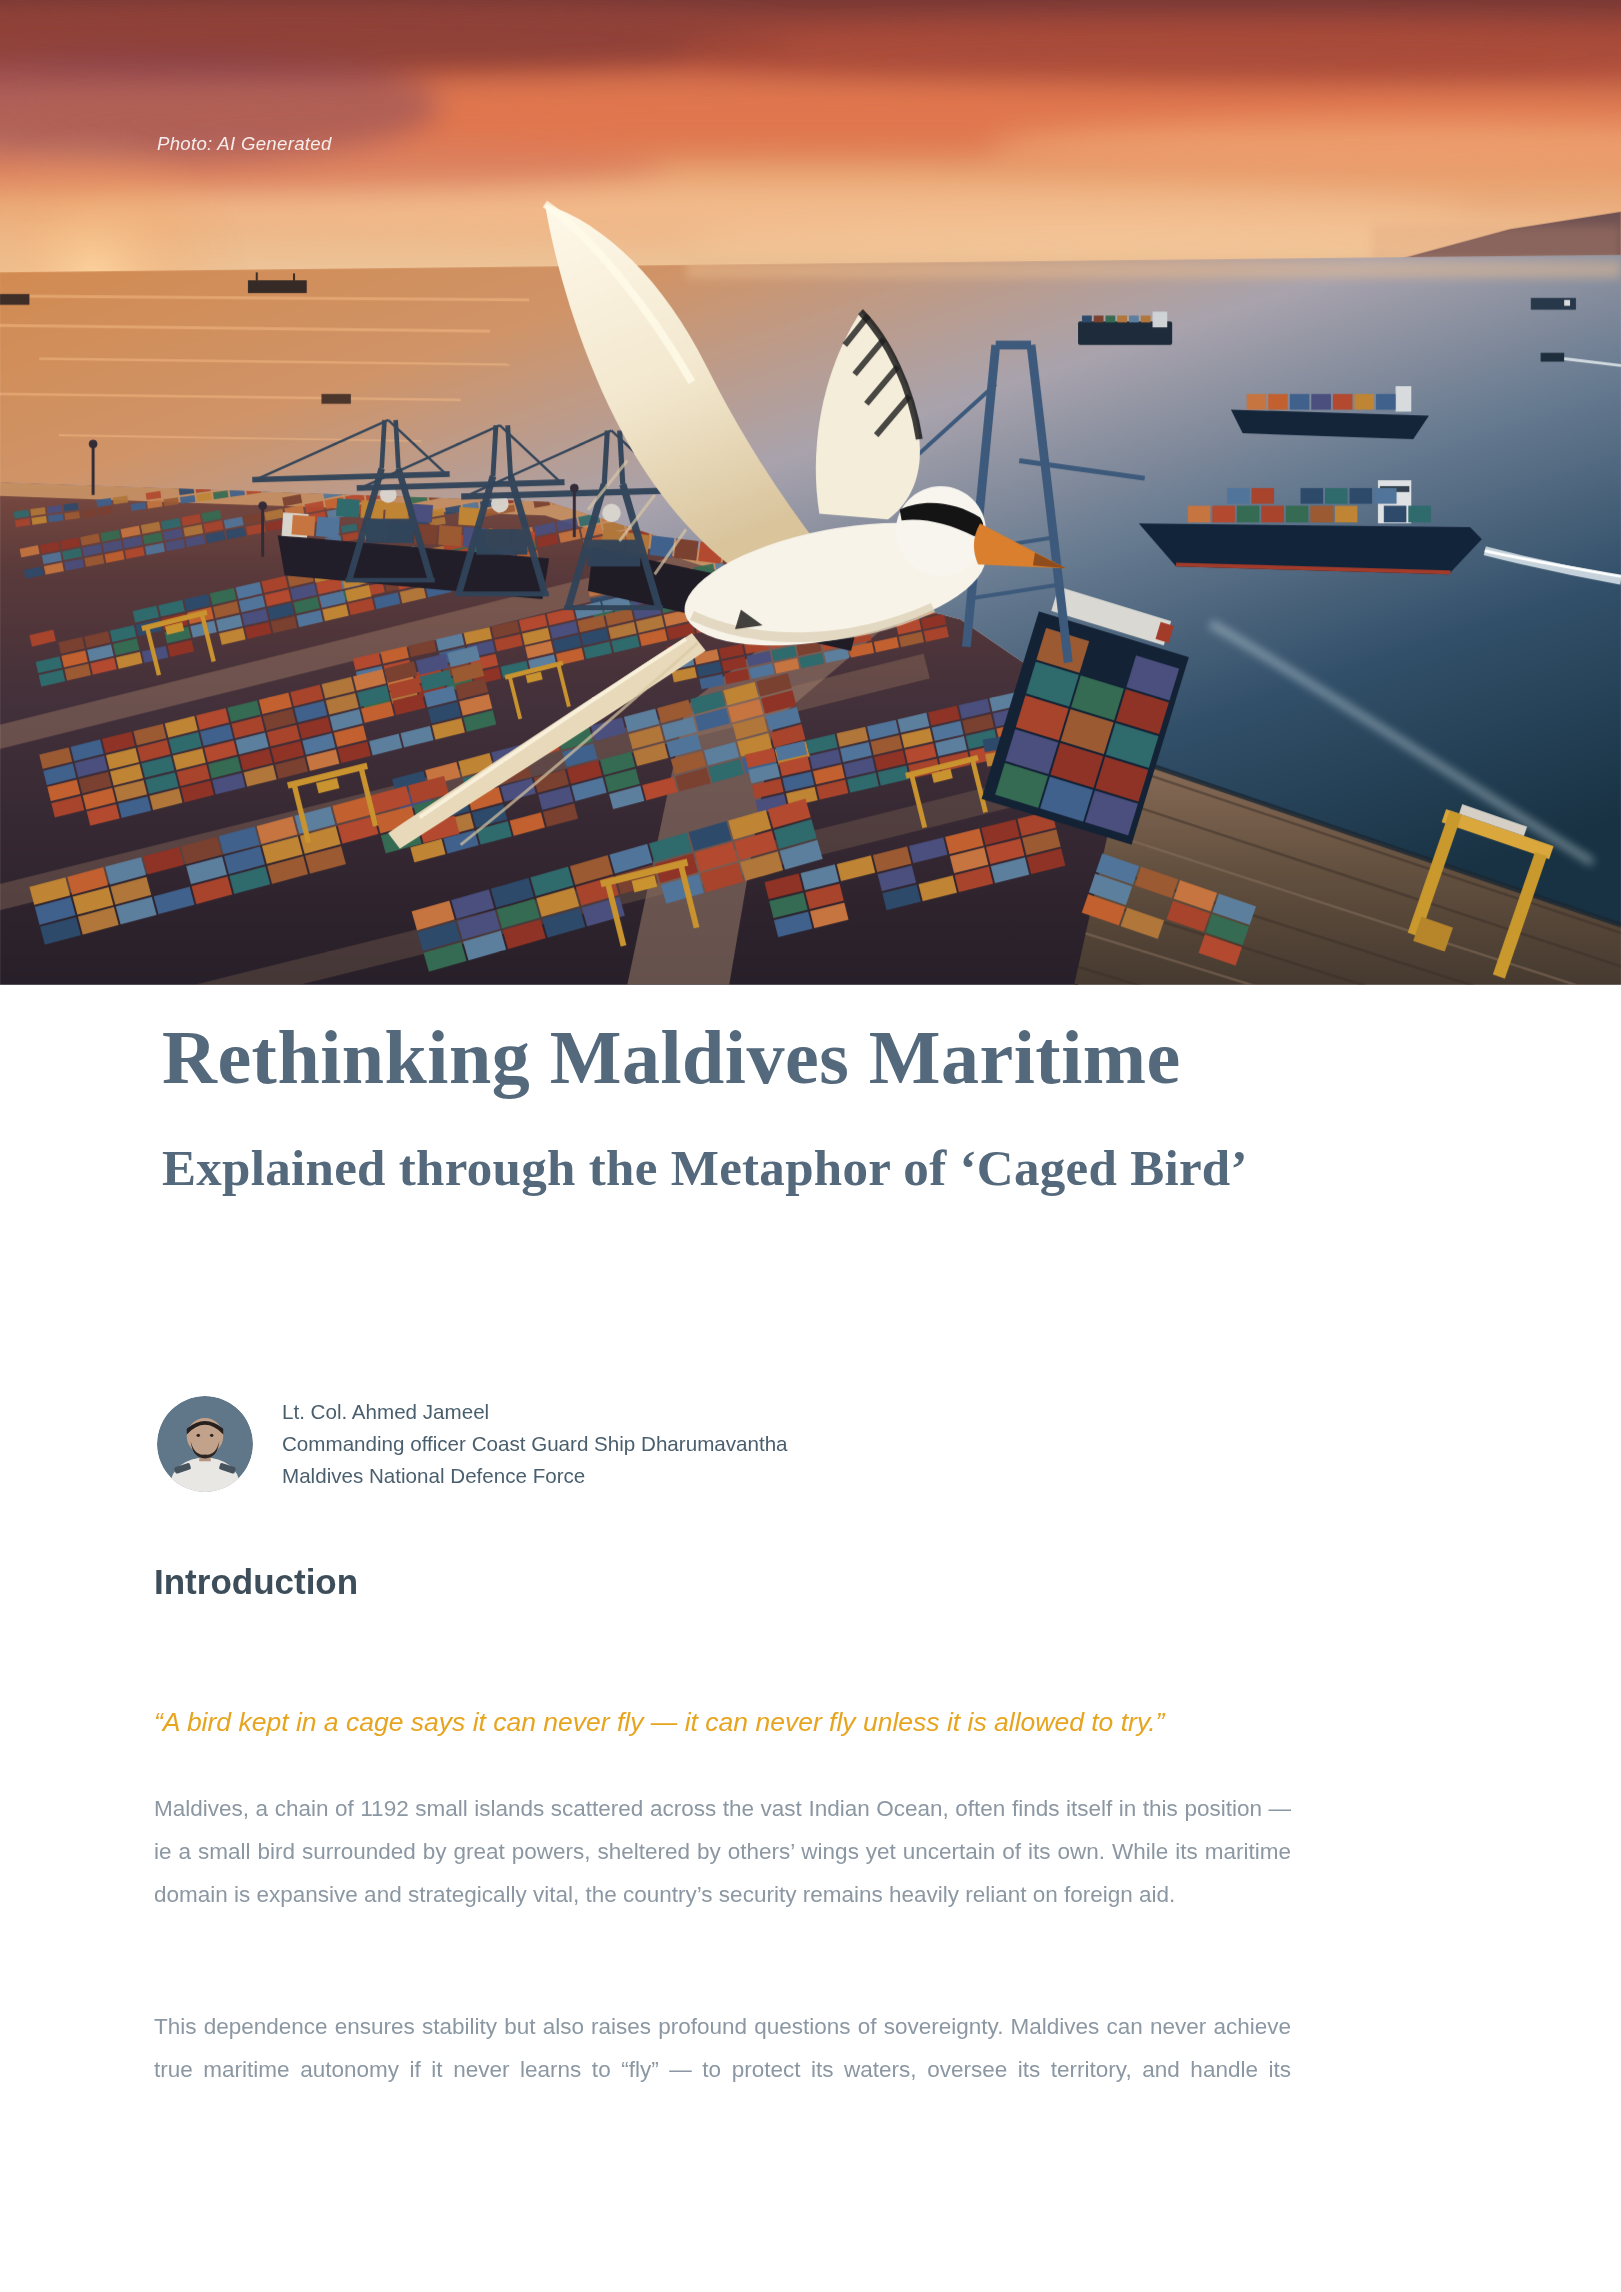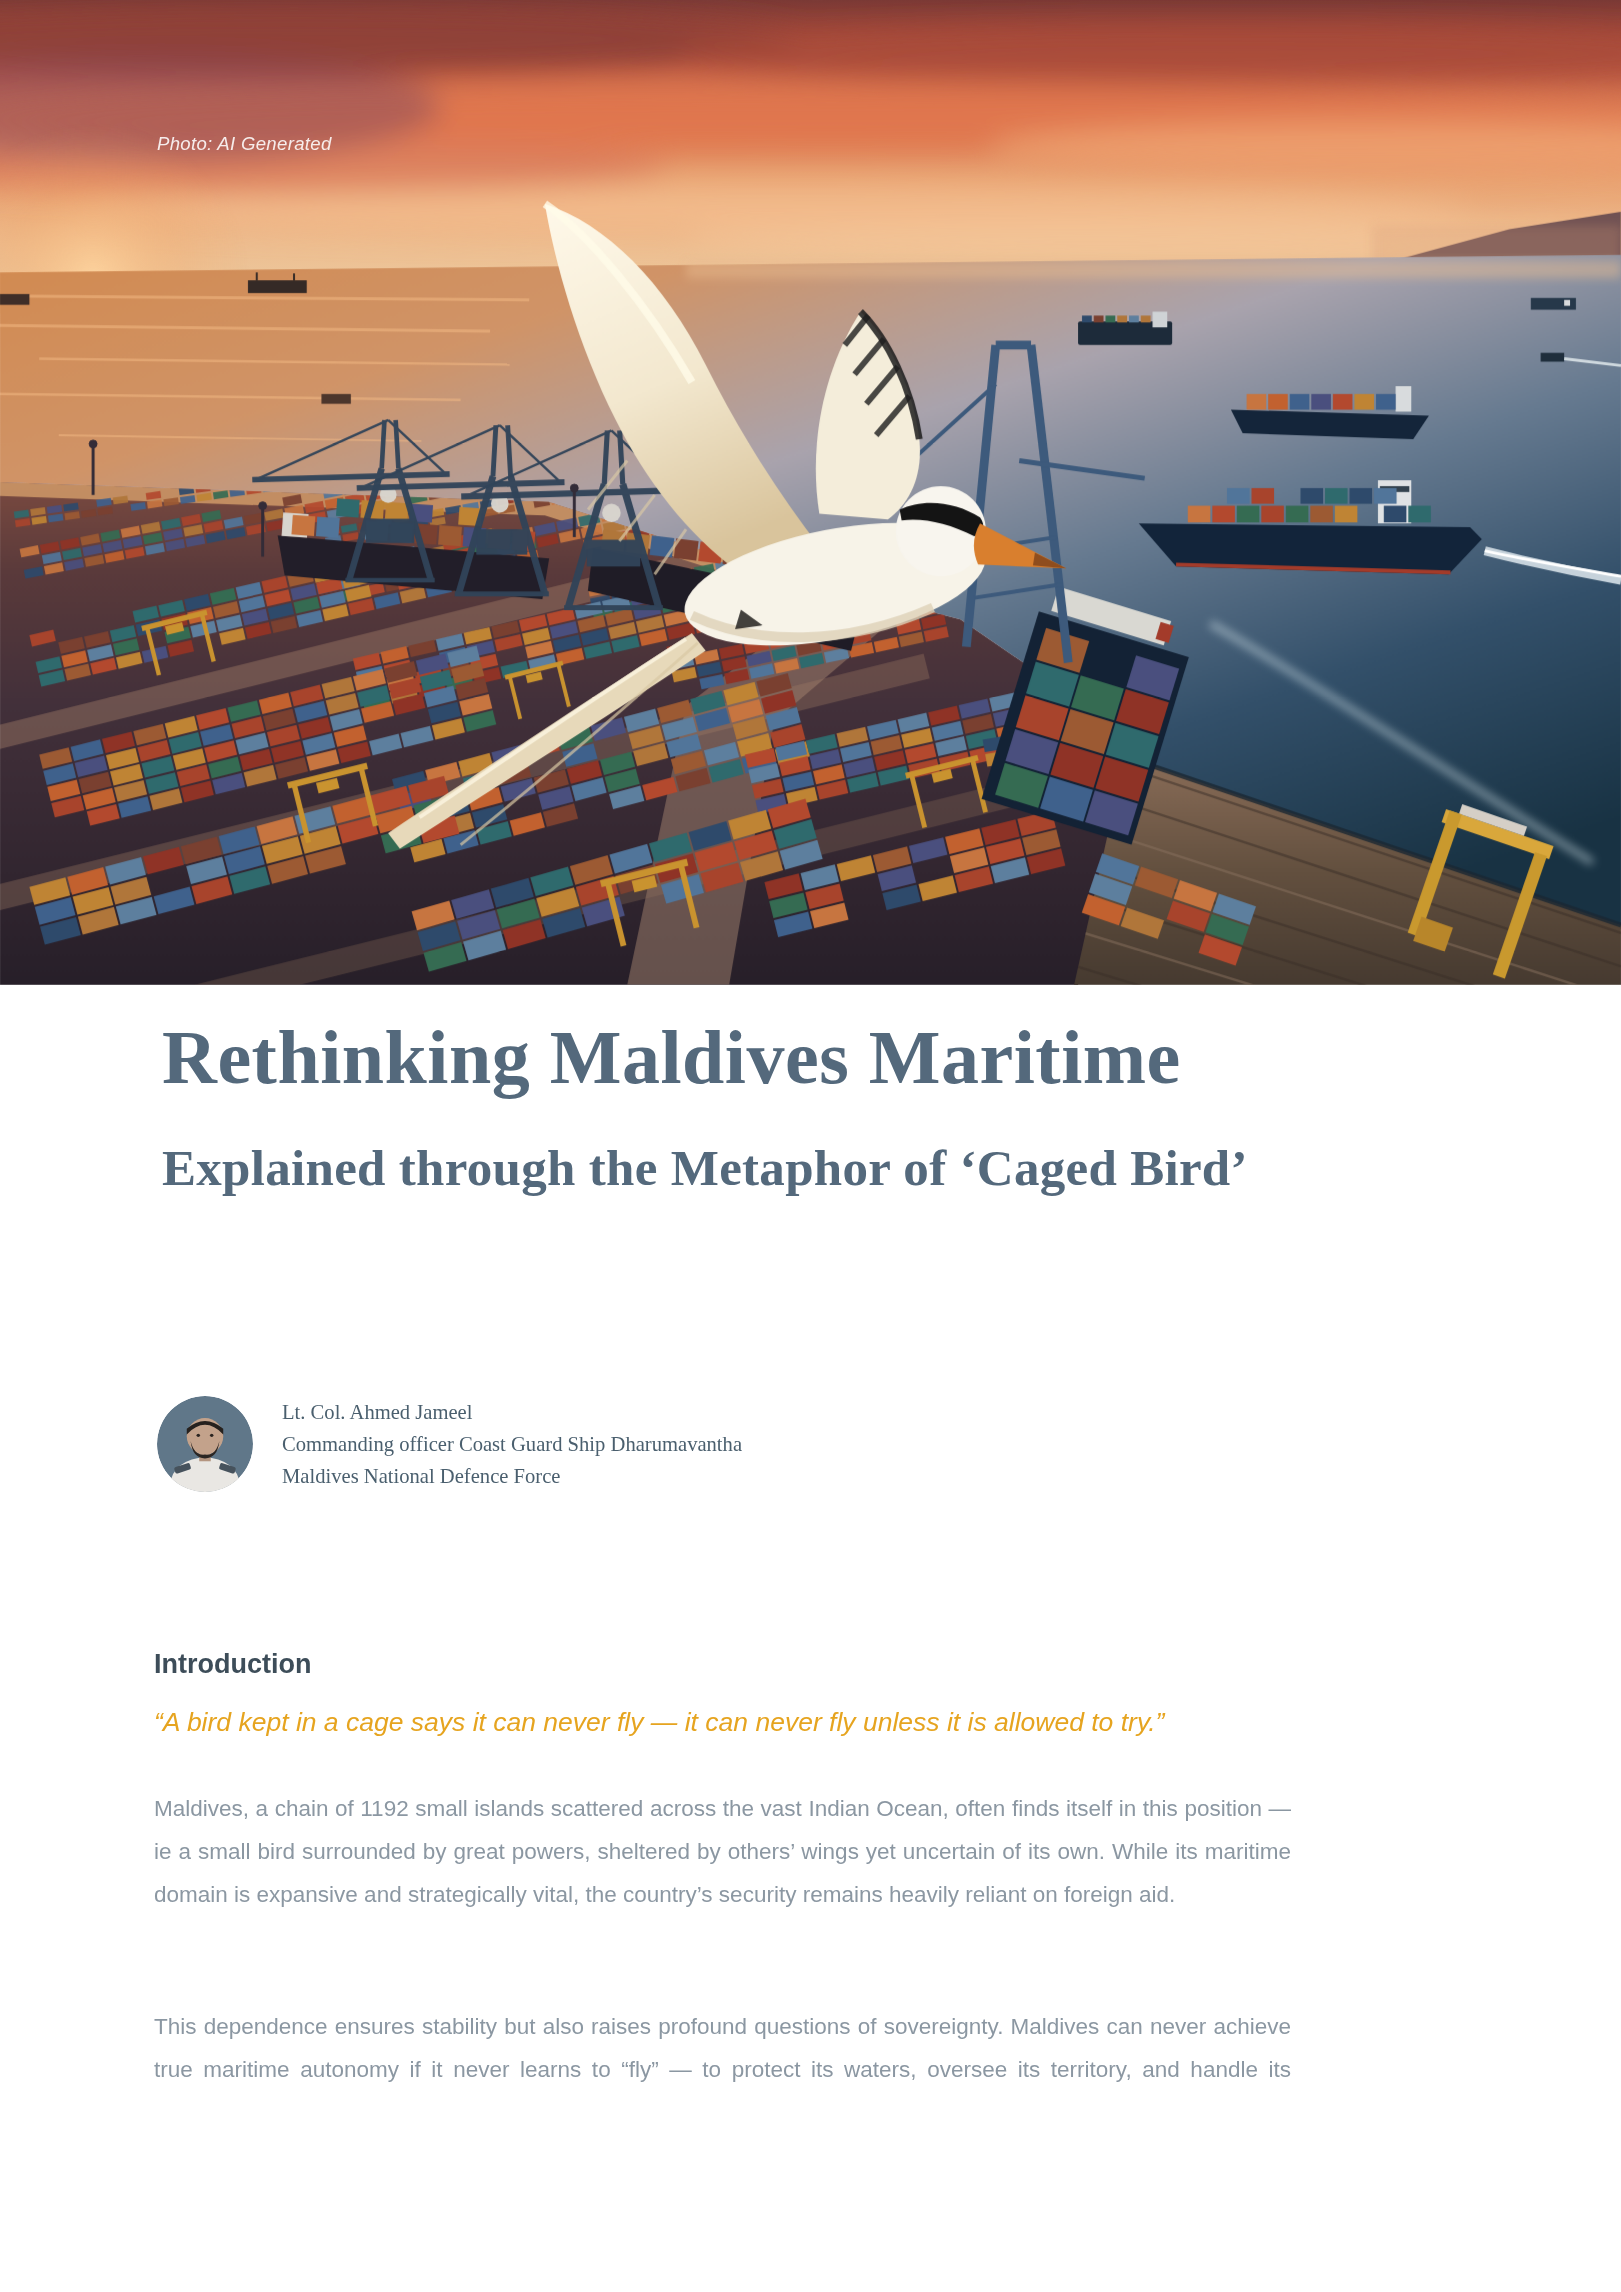--- a/index.html
+++ b/index.html
@@ -7,25 +7,25 @@
         font-family:"Liberation Sans", sans-serif;}
   .hero{position:absolute;left:0;top:0;width:1621px;height:985px;}
   .hero svg{display:block;width:100%;height:100%;}
   .photo-caption{position:absolute;left:157px;top:133px;font-style:italic;font-size:18.6px;
         color:rgba(255,255,255,.88);letter-spacing:0.3px;}
   .title-block{position:absolute;left:154px;top:1002px;width:1284px;margin-left:8px;}
   .title-line{font-family:"Liberation Serif", serif;font-weight:700;font-size:76px;
         line-height:110px;color:var(--title-color);letter-spacing:0.5px;}
   .subtitle{font-family:"Liberation Serif", serif;font-weight:700;font-size:51px;
         line-height:59px;color:var(--title-color);margin-top:27.4px;letter-spacing:0.3px;}
-  .author-block{position:absolute;left:157px;top:1396px;display:flex;align-items:center;gap:29px;font-family:Liberation Serif, serif;}
+  .author-block{position:absolute;left:157px;top:1396px;display:flex;align-items:center;gap:29px;}
   .avatar{width:96px;height:96px;border-radius:50%;overflow:hidden;flex:0 0 auto;}
   .avatar svg{display:block;width:100%;height:100%;}
   .author-lines{font-size:20.6px;line-height:32px;color:var(--author-color);}
-  .section-heading{position:absolute;left:154px;top:1649px;font-size:27px;font-weight:700;
+  .section-heading{position:absolute;left:154px;top:1562px;font-size:35px;font-weight:700;
         color:var(--heading-color);}
   .quote{position:absolute;left:154px;top:1707px;width:1274px;font-size:26.5px;font-style:italic;
         color:var(--quote-color);}
   .body-para{position:absolute;left:154px;width:1137px;font-size:22.5px;line-height:43px;
         color:var(--body-color);text-align:justify;}
   .para-1{top:1764px;}
   .para-2{top:1982px;}
   .page-number{position:absolute;left:138px;top:2164px;width:1307px;text-align:left;
         font-size:22.5px;color:var(--page-color);}
 </style>

